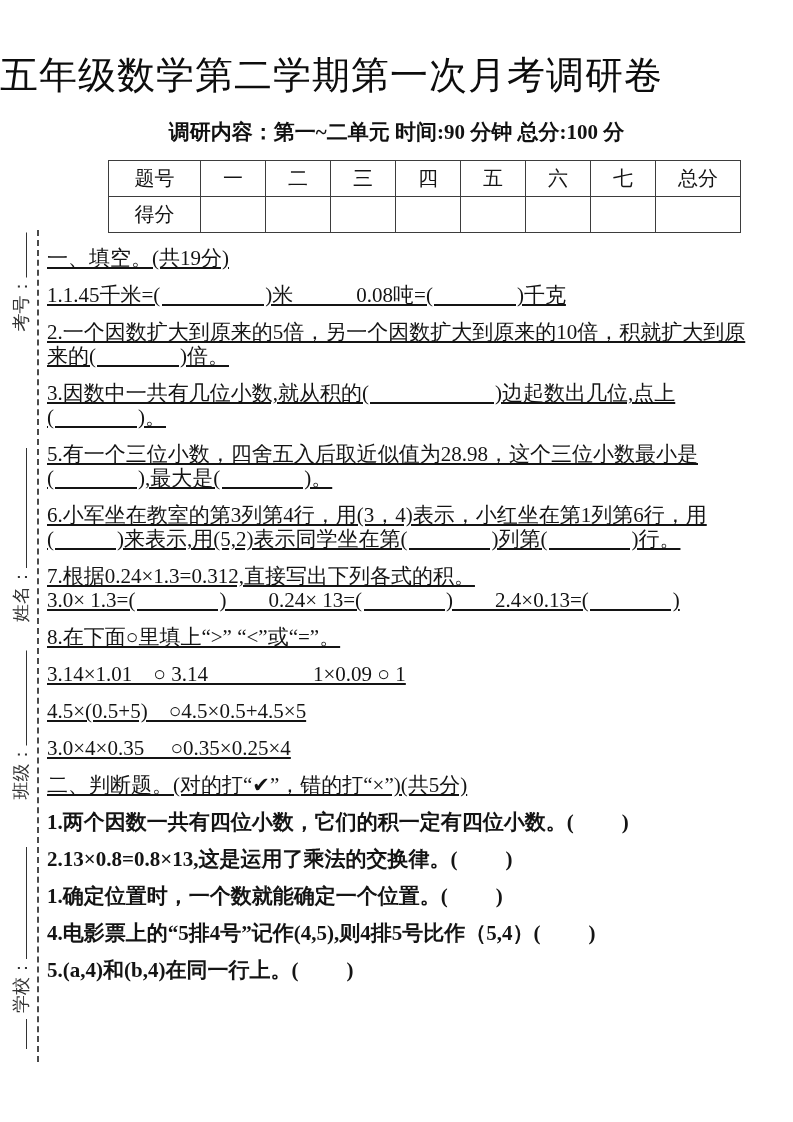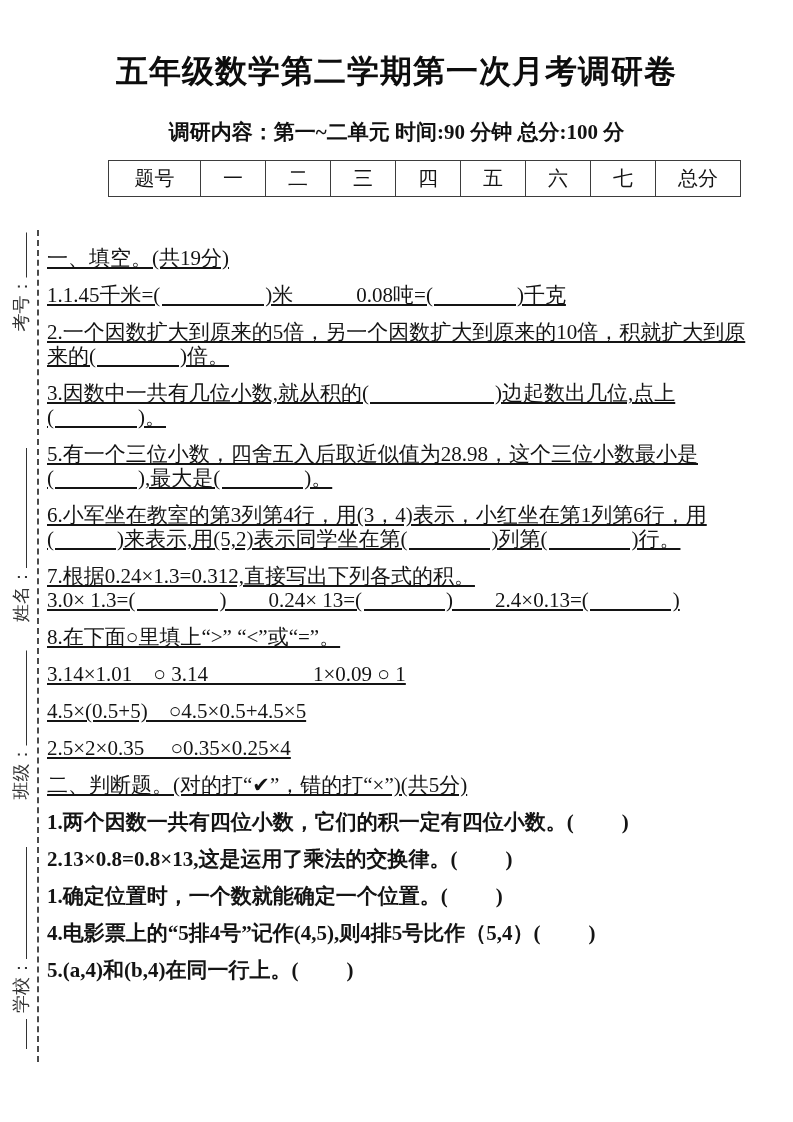--- a/index.html
+++ b/index.html
@@ -17,22 +17,22 @@
   .side-field {
     position:absolute; left:21px; white-space:nowrap; font-size:18px;
     transform:translate(-50%,-50%) rotate(-90deg); color:#333;
   }
   .side-blank {
     display:inline-block; height:15px; border-bottom:1.5px solid #333;
     vertical-align:baseline;
   }
   
   .title {
-    position:absolute; top:50px; left:0; right:0; text-align:center;
-    font-size:32px; font-weight:bold; letter-spacing:1px; color:#0d0d0d;
+    position:absolute; top:50px; left:0; right:0; text-align:left;
+    font-size:38px; font-weight:normal; letter-spacing:1px; color:#0d0d0d;
   }
   .subtitle {
     position:absolute; top:118px; left:0; right:0; text-align:center;
     font-size:21px; font-weight:bold; color:#111;
   }
   
   .score-table {
     position:absolute; top:160px; left:108px; border-collapse:collapse;
     font-size:20px; color:#151515;
   }
@@ -84,20 +84,31 @@
         <td class="c-label">题号</td>
         <td class="c-num">一</td>
         <td class="c-num">二</td>
         <td class="c-num">三</td>
         <td class="c-num">四</td>
         <td class="c-num">五</td>
         <td class="c-num">六</td>
         <td class="c-num">七</td>
         <td class="c-total">总分</td>
       </tr>
+      <tr>
+        <td class="c-label">得分</td>
+        <td class="c-num"></td>
+        <td class="c-num"></td>
+        <td class="c-num"></td>
+        <td class="c-num"></td>
+        <td class="c-num"></td>
+        <td class="c-num"></td>
+        <td class="c-num"></td>
+        <td class="c-total"></td>
+      </tr>
     </tbody>
   </table>
 
   <div class="content">
 
     <div class="block">
       <div class="qline heading">一、填空。(共19分)</div>
     </div>
 
     <div class="block">
@@ -133,21 +144,21 @@
     <div class="block">
       <div class="qline">8.在下面○里填上“&gt;” “&lt;”或“=”。</div>
     </div>
     <div class="block">
       <div class="qline">3.14×1.01　○ 3.14　　　　　1×0.09 ○ 1</div>
     </div>
     <div class="block">
       <div class="qline">4.5×(0.5+5)　○4.5×0.5+4.5×5</div>
     </div>
     <div class="block">
-      <div class="qline">2.5×2×0.35　 ○0.35×0.25×4</div>
+      <div class="qline">3.0×4×0.35　 ○0.35×0.25×4</div>
     </div>
 
     <div class="block">
       <div class="qline heading">二、判断题。(对的打“✔”，错的打“×”)(共5分)</div>
     </div>
 
     <div class="jrow">
       <span class="jtext">1.两个因数一共有四位小数，它们的积一定有四位小数。</span>
       <span class="jbracket">(　　)</span>
     </div>

